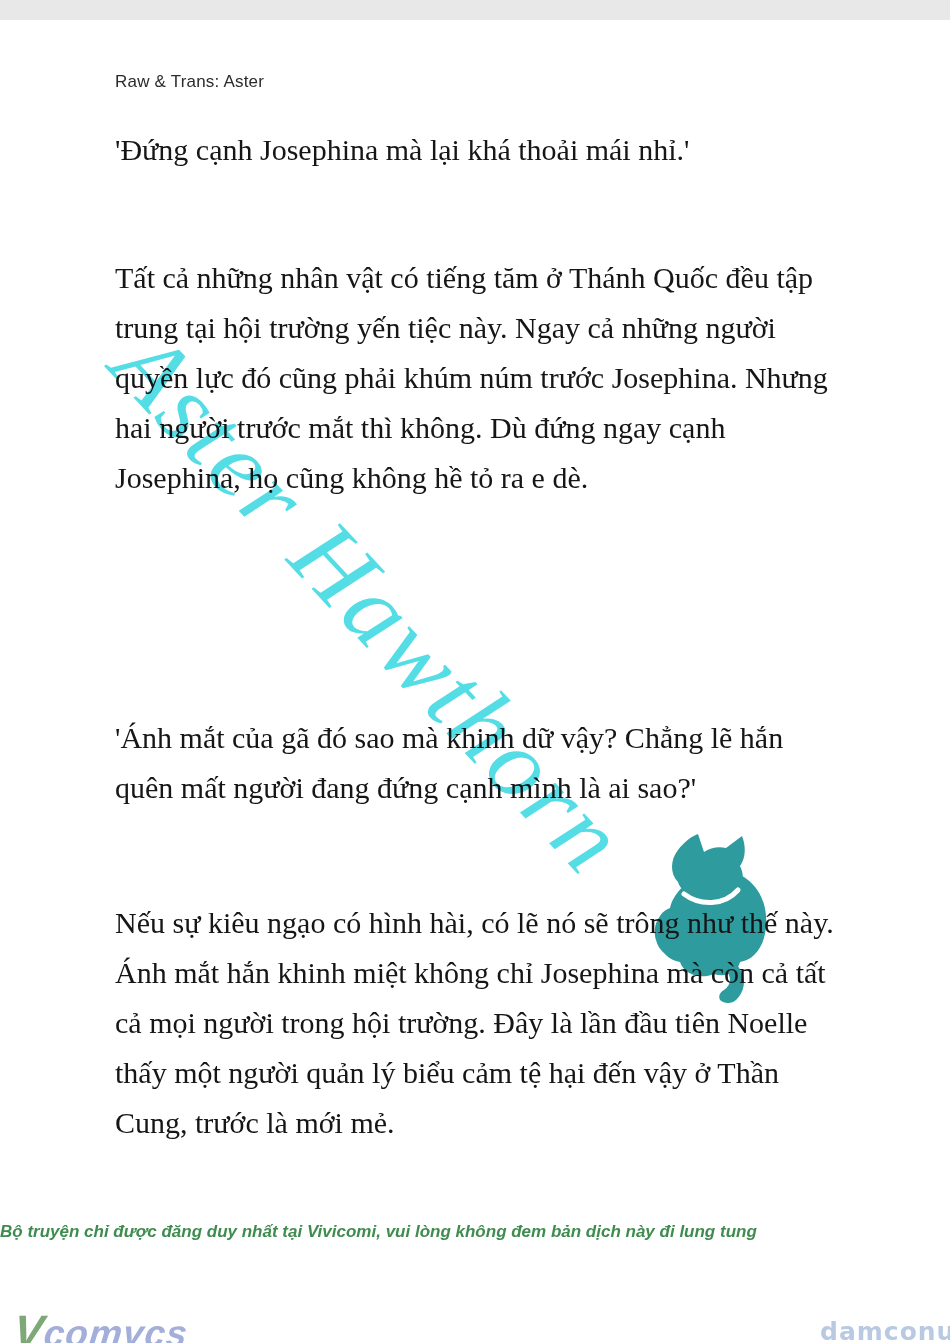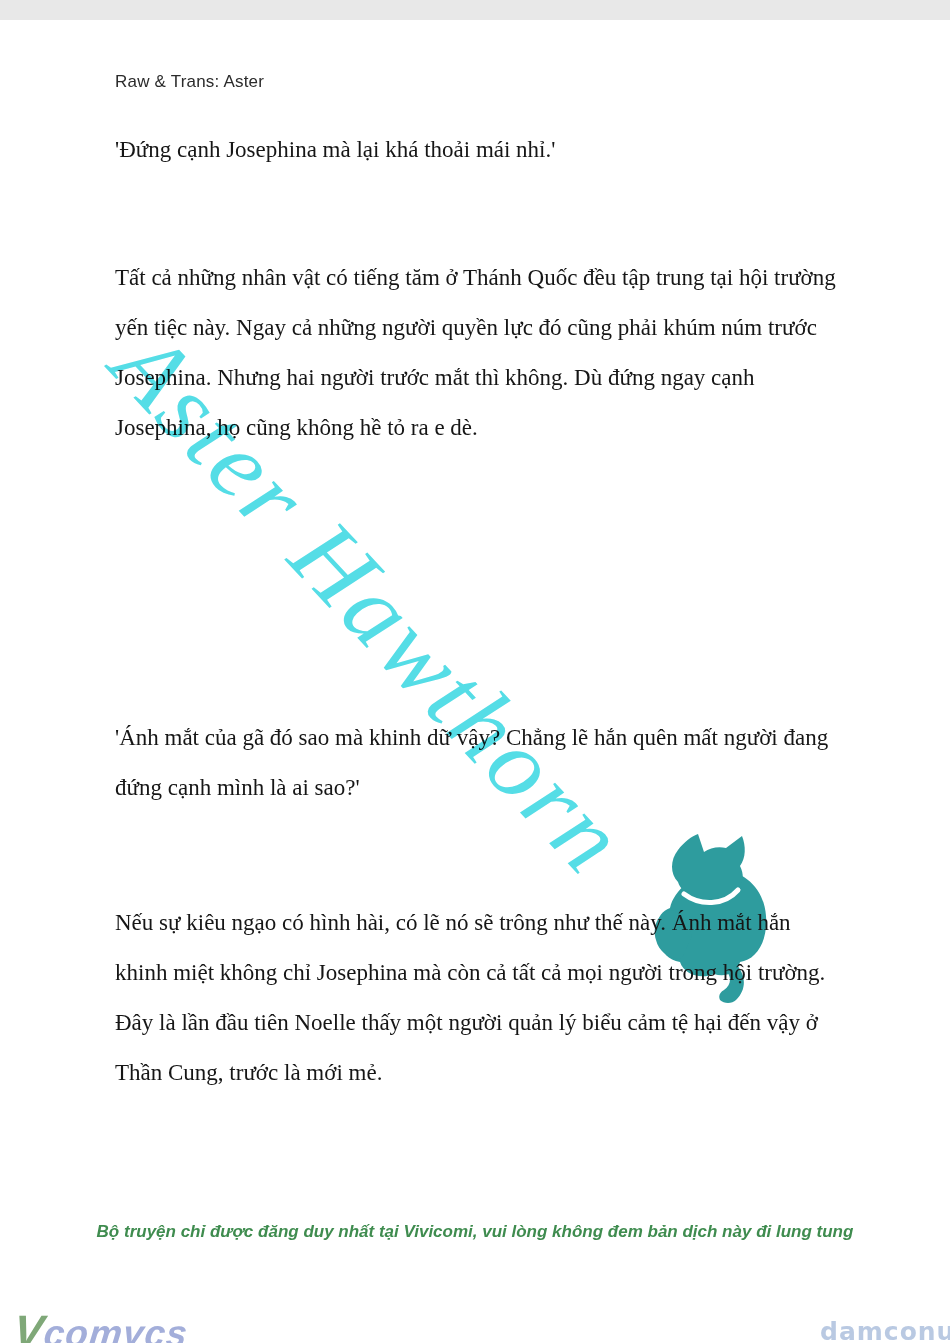--- a/index.html
+++ b/index.html
@@ -12,21 +12,21 @@
     margin-top:20px;
   }
   .credit{
     position:absolute;left:115px;top:52px;
     font-family:"Liberation Sans", sans-serif;
     font-size:17px;color:#2b2b2b;letter-spacing:.2px;
     z-index:3;
   }
   .para{
     position:absolute;left:115px;width:722px;margin:0;
-    font-size:23px;line-height:50px;color:#161616;
+    font-size:30px;line-height:50px;color:#161616;
     z-index:3;
   }
   .p1{top:105px;}
   .p2{top:233px;}
   .p3{top:566px;}
   .p4{top:693px;}
   .p5{top:878px;}
   .watermark{
     position:absolute;left:172px;top:290px;
     font-family:"Liberation Serif", serif;
@@ -40,21 +40,21 @@
     mix-blend-mode:multiply;
     z-index:4;
     pointer-events:none;
   }
   .cat{
     position:absolute;left:648px;top:810px;width:127px;height:173px;
     z-index:2;
   }
   .footer{
     position:absolute;left:0;top:1195px;width:950px;
-    text-align:center;
+    text-align:left;
     font-family:"Liberation Sans", sans-serif;
     font-style:italic;font-weight:bold;
     font-size:17px;line-height:33px;
     color:#3f8c4f;
     z-index:3;
   }
   .logo-left{
     position:absolute;left:14px;top:1286px;
     font-family:"Liberation Sans", sans-serif;
     font-weight:bold;font-style:italic;

